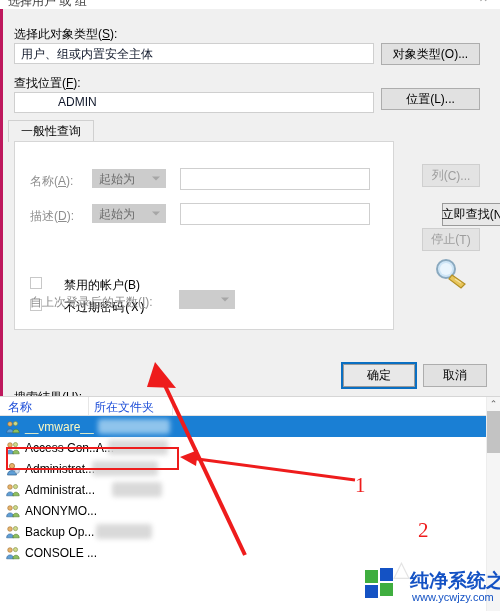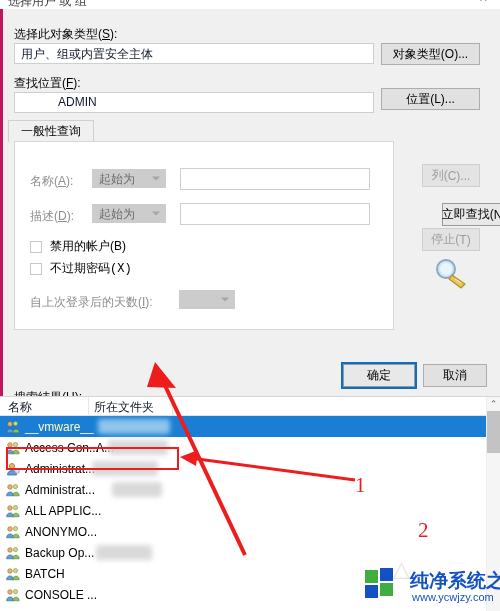--- a/index.html
+++ b/index.html
@@ -59,21 +59,21 @@
   .combo{
     position:absolute;background:#cccccc;border:0;box-sizing:border-box;
     font-size:12px;color:#6d6d6d;padding:2px 0 0 7px;white-space:nowrap;
     overflow:hidden;
   }
   .combo .arw{
     position:absolute;right:6px;top:50%;transform:translateY(-60%);
     width:0;height:0;border-left:4px solid transparent;
     border-right:4px solid transparent;border-top:4px solid #a6a6a6;
   }
-  .chk{position:absolute;display:flex;align-items:center;gap:8px;}
+  .chk{position:absolute;display:flex;gap:22px;margin-top:39px;}
   .chk .box{width:12px;height:12px;background:#fff;border:1px solid #c8c8c8;box-sizing:border-box;}
   .chk .t{font-size:12px;color:#000;white-space:nowrap;}
 
   
   .tabstrip{
     position:absolute;left:5px;top:111px;width:466px;height:22px;
   }
   .tab{
     position:absolute;left:0;top:0;height:22px;padding:0 12px;
     background:#f0f0f0;border:1px solid #d0d0d0;border-bottom:none;
@@ -92,21 +92,21 @@
   .listbox{
     position:absolute;left:0px;top:396px;width:500px;height:215px;
     background:#fff;border-top:1px solid #d6d6d6;box-sizing:border-box;
     overflow:hidden;
   }
   .lhead{
     position:absolute;left:0;top:0;width:486px;height:18px;
     background:#fff;border-bottom:1px solid #e2e2e2;
   }
   .lhead .hc{
-    position:absolute;top:2px;font-size:12px;color:#0f172a;white-space:nowrap;
+    position:absolute;top:2px;font-size:12px;color:#1d4ed8;white-space:nowrap;
   }
   .hsep{position:absolute;top:0;width:1px;height:18px;background:#e6e6e6;}
   .rows{position:absolute;left:0;top:19px;width:486px;}
   .row{position:relative;height:21px;display:flex;align-items:center;}
   .row.sel{background:#1a7fd4;color:#fff;}
   .row .ic{
     width:14px;height:14px;margin-left:6px;margin-right:5px;flex:0 0 auto;
     position:relative;
   }
   .row .nm{font-size:12px;white-space:nowrap;}
@@ -279,49 +279,31 @@
           <span class="nm">Administrat...</span>
           <span class="blur" style="left: 112px; top: 3px; width: 50px; height: 15px;"></span>
         </div>
         <div class="row">
           <span class="ic"><svg width="14" height="14" viewBox="0 0 14 14">
               <circle cx="4" cy="4" r="2.3" fill="#e8b36a" stroke="#9a6d2e" stroke-width=".6"></circle>
               <circle cx="9.5" cy="3.6" r="2.1" fill="#cfd98a" stroke="#7d8a3c" stroke-width=".6"></circle>
               <path d="M0.6 12.8c0-2.6 1.6-3.9 3.5-3.9s3.5 1.3 3.5 3.9z" fill="#5f9fd6" stroke="#2c5f91" stroke-width=".6"></path>
               <path d="M6.8 12.8c0-2.4 1.4-3.6 3.2-3.6s3.2 1.2 3.2 3.6z" fill="#8fbf5f" stroke="#4e7a2c" stroke-width=".6"></path>
             </svg></span>
-          <span class="nm">ALL APPLIC...</span>
-        </div>
-        <div class="row">
-          <span class="ic"><svg width="14" height="14" viewBox="0 0 14 14">
-              <circle cx="4" cy="4" r="2.3" fill="#e8b36a" stroke="#9a6d2e" stroke-width=".6"></circle>
-              <circle cx="9.5" cy="3.6" r="2.1" fill="#cfd98a" stroke="#7d8a3c" stroke-width=".6"></circle>
-              <path d="M0.6 12.8c0-2.6 1.6-3.9 3.5-3.9s3.5 1.3 3.5 3.9z" fill="#5f9fd6" stroke="#2c5f91" stroke-width=".6"></path>
-              <path d="M6.8 12.8c0-2.4 1.4-3.6 3.2-3.6s3.2 1.2 3.2 3.6z" fill="#8fbf5f" stroke="#4e7a2c" stroke-width=".6"></path>
-            </svg></span>
           <span class="nm">ANONYMO...</span>
         </div>
         <div class="row">
           <span class="ic"><svg width="14" height="14" viewBox="0 0 14 14">
               <circle cx="4" cy="4" r="2.3" fill="#e8b36a" stroke="#9a6d2e" stroke-width=".6"></circle>
               <circle cx="9.5" cy="3.6" r="2.1" fill="#cfd98a" stroke="#7d8a3c" stroke-width=".6"></circle>
               <path d="M0.6 12.8c0-2.6 1.6-3.9 3.5-3.9s3.5 1.3 3.5 3.9z" fill="#5f9fd6" stroke="#2c5f91" stroke-width=".6"></path>
               <path d="M6.8 12.8c0-2.4 1.4-3.6 3.2-3.6s3.2 1.2 3.2 3.6z" fill="#8fbf5f" stroke="#4e7a2c" stroke-width=".6"></path>
             </svg></span>
           <span class="nm">Backup Op...</span>
           <span class="blur" style="left: 96px; top: 3px; width: 56px; height: 15px;"></span>
-        </div>
-        <div class="row">
-          <span class="ic"><svg width="14" height="14" viewBox="0 0 14 14">
-              <circle cx="4" cy="4" r="2.3" fill="#e8b36a" stroke="#9a6d2e" stroke-width=".6"></circle>
-              <circle cx="9.5" cy="3.6" r="2.1" fill="#cfd98a" stroke="#7d8a3c" stroke-width=".6"></circle>
-              <path d="M0.6 12.8c0-2.6 1.6-3.9 3.5-3.9s3.5 1.3 3.5 3.9z" fill="#5f9fd6" stroke="#2c5f91" stroke-width=".6"></path>
-              <path d="M6.8 12.8c0-2.4 1.4-3.6 3.2-3.6s3.2 1.2 3.2 3.6z" fill="#8fbf5f" stroke="#4e7a2c" stroke-width=".6"></path>
-            </svg></span>
-          <span class="nm">BATCH</span>
         </div>
         <div class="row">
           <span class="ic"><svg width="14" height="14" viewBox="0 0 14 14">
               <circle cx="4" cy="4" r="2.3" fill="#e8b36a" stroke="#9a6d2e" stroke-width=".6"></circle>
               <circle cx="9.5" cy="3.6" r="2.1" fill="#cfd98a" stroke="#7d8a3c" stroke-width=".6"></circle>
               <path d="M0.6 12.8c0-2.6 1.6-3.9 3.5-3.9s3.5 1.3 3.5 3.9z" fill="#5f9fd6" stroke="#2c5f91" stroke-width=".6"></path>
               <path d="M6.8 12.8c0-2.4 1.4-3.6 3.2-3.6s3.2 1.2 3.2 3.6z" fill="#8fbf5f" stroke="#4e7a2c" stroke-width=".6"></path>
             </svg></span>
           <span class="nm">CONSOLE ...</span>
         </div>

